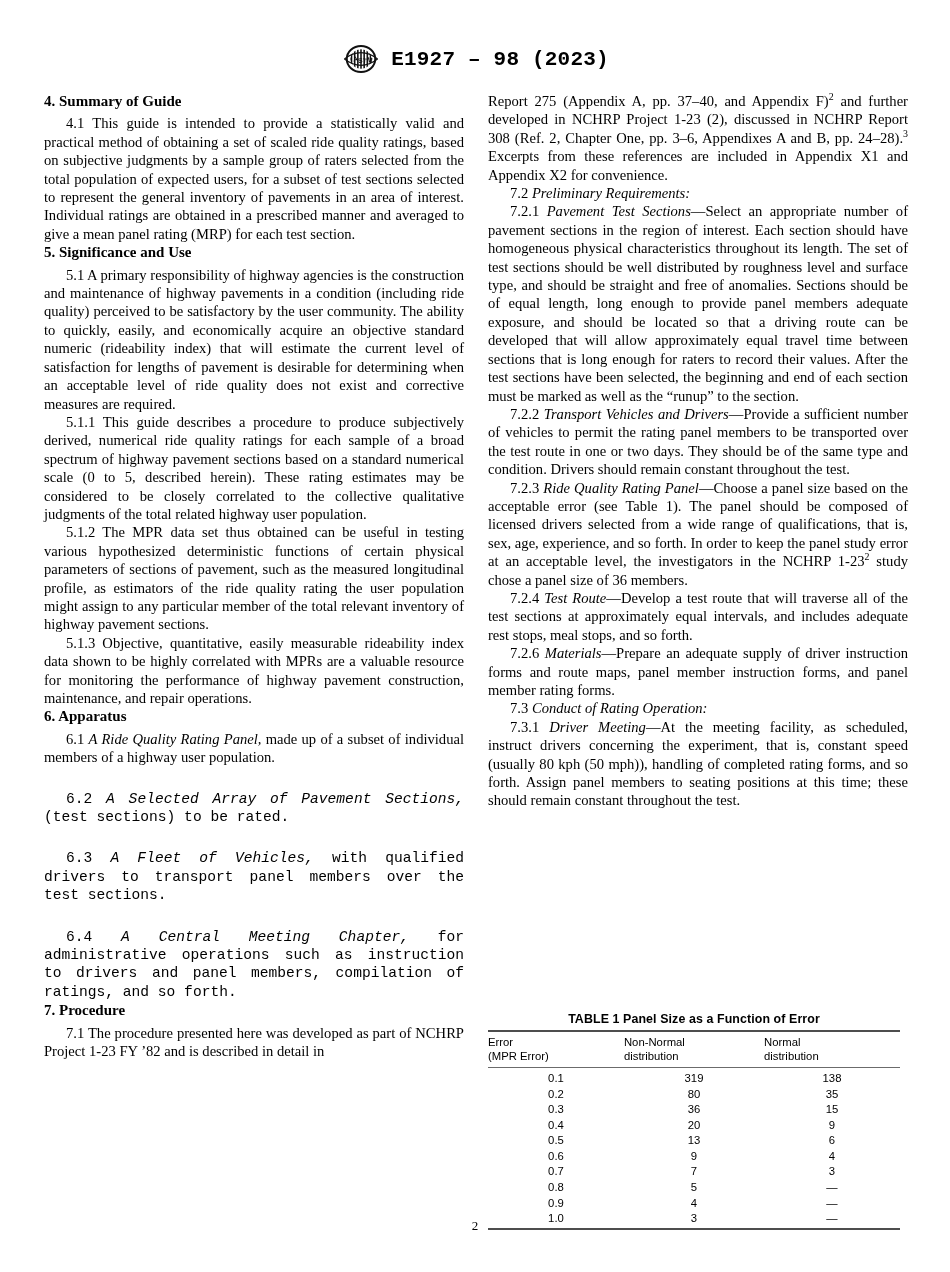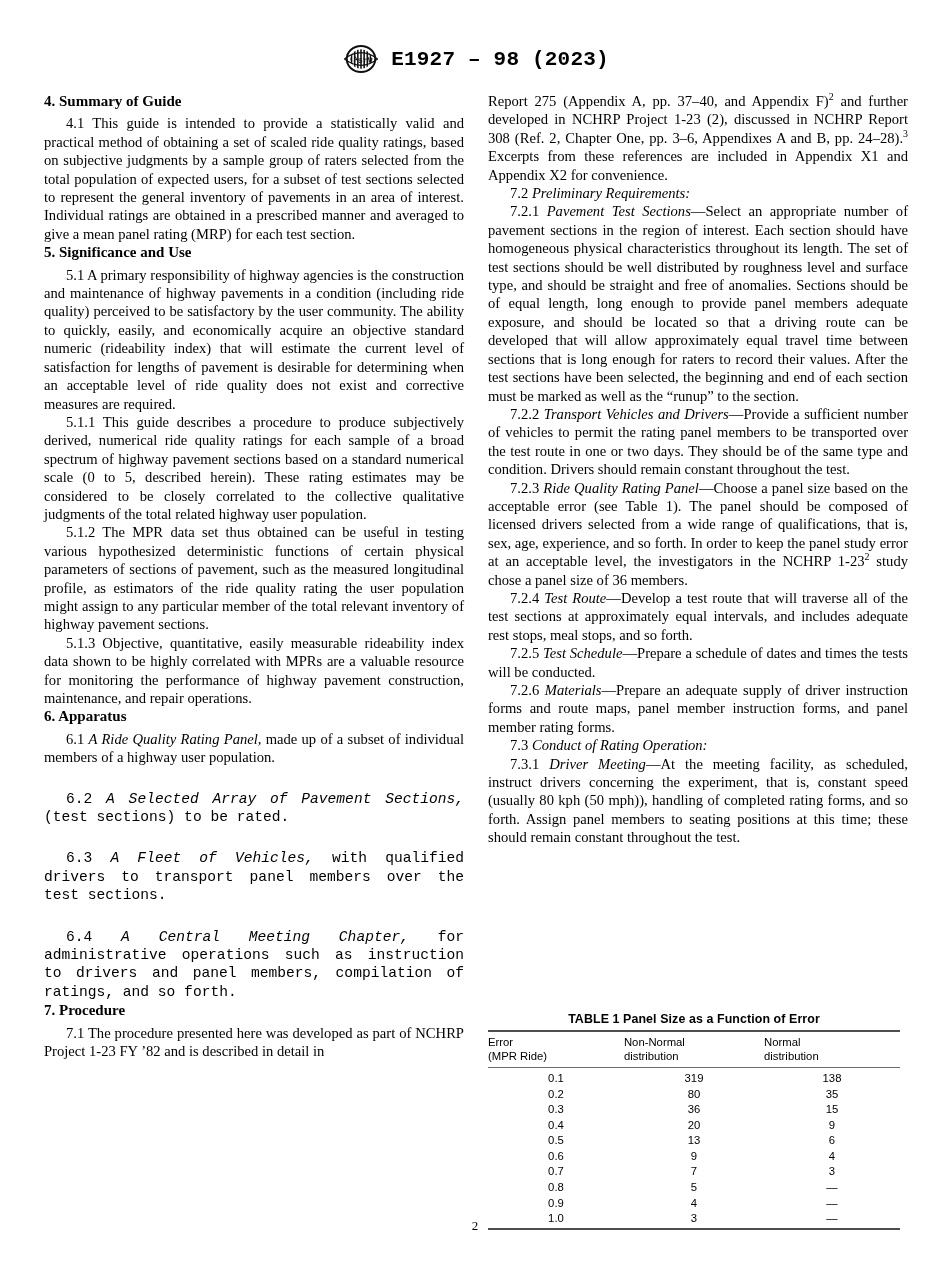--- a/index.html
+++ b/index.html
@@ -195,38 +195,37 @@
   <p class="body tight"><span>7.2</span> <span class="it">Preliminary Requirements:</span></p>
 
   <p class="body tight"><span>7.2.1</span> <span class="it">Pavement Test Sections</span><span>—Select an appropriate number of pavement sections in the region of interest. Each section should have homogeneous physical characteristics throughout its length. The set of test sections should be well distributed by roughness level and surface type, and should be straight and free of anomalies. Sections should be of equal length, long enough to provide panel members adequate exposure, and should be located so that a driving route can be developed that will allow approximately equal travel time between sections that is long enough for raters to record their values. After the test sections have been selected, the beginning and end of each section must be marked as well as the “runup” to the section.</span></p>
 
   <p class="body tight"><span>7.2.2</span> <span class="it">Transport Vehicles and Drivers</span><span>—Provide a sufficient number of vehicles to permit the rating panel members to be transported over the test route in one or two days. They should be of the same type and condition. Drivers should remain constant throughout the test.</span></p>
 
   <p class="body tight"><span>7.2.3</span> <span class="it">Ride Quality Rating Panel</span><span>—Choose a panel size based on the acceptable error (see </span><span class="link">Table 1</span><span>). The panel should be composed of licensed drivers selected from a wide range of qualifications, that is, sex, age, experience, and so forth. In order to keep the panel study error at an acceptable level, the investigators in the NCHRP 1-23</span><sup>2</sup><span> study chose a panel size of 36 members.</span></p>
 
   <p class="body tight"><span>7.2.4</span> <span class="it">Test Route</span><span>—Develop a test route that will traverse all of the test sections at approximately equal intervals, and includes adequate rest stops, meal stops, and so forth.</span></p>
 
-  <p class="body tight"><span>7.2.5</span> <span class="it">Test Schedule</span><span>—Prepare a schedule of dates and times the tests will be conducted.</span></p>
 
   <p class="body tight"><span>7.2.6</span> <span class="it">Materials</span><span>—Prepare an adequate supply of driver instruction forms and route maps, panel member instruction forms, and panel member rating forms.</span></p>
 
   <p class="body tight"><span>7.3</span> <span class="it">Conduct of Rating Operation:</span></p>
 
   <p class="body tight"><span>7.3.1</span> <span class="it">Driver Meeting</span><span>—At the meeting facility, as scheduled, instruct drivers concerning the experiment, that is, constant speed (usually 80 kph (50 mph)), handling of completed rating forms, and so forth. Assign panel members to seating positions at this time; these should remain constant throughout the test.</span></p>
 
 </div>
 
 <div class="table-wrap">
   <div class="table-caption">TABLE 1 Panel Size as a Function of Error</div>
   <table class="data">
     <thead>
       <tr class="hd-row">
         <th class="c-err">
           <div>Error</div>
-          <div>(MPR Ride)</div>
+          <div>(MPR Error)</div>
         </th>
         <th class="c-nn">
           <div>Non-Normal</div>
           <div>distribution</div>
         </th>
         <th class="c-n">
           <div>Normal</div>
           <div>distribution</div>
         </th>
       </tr>

